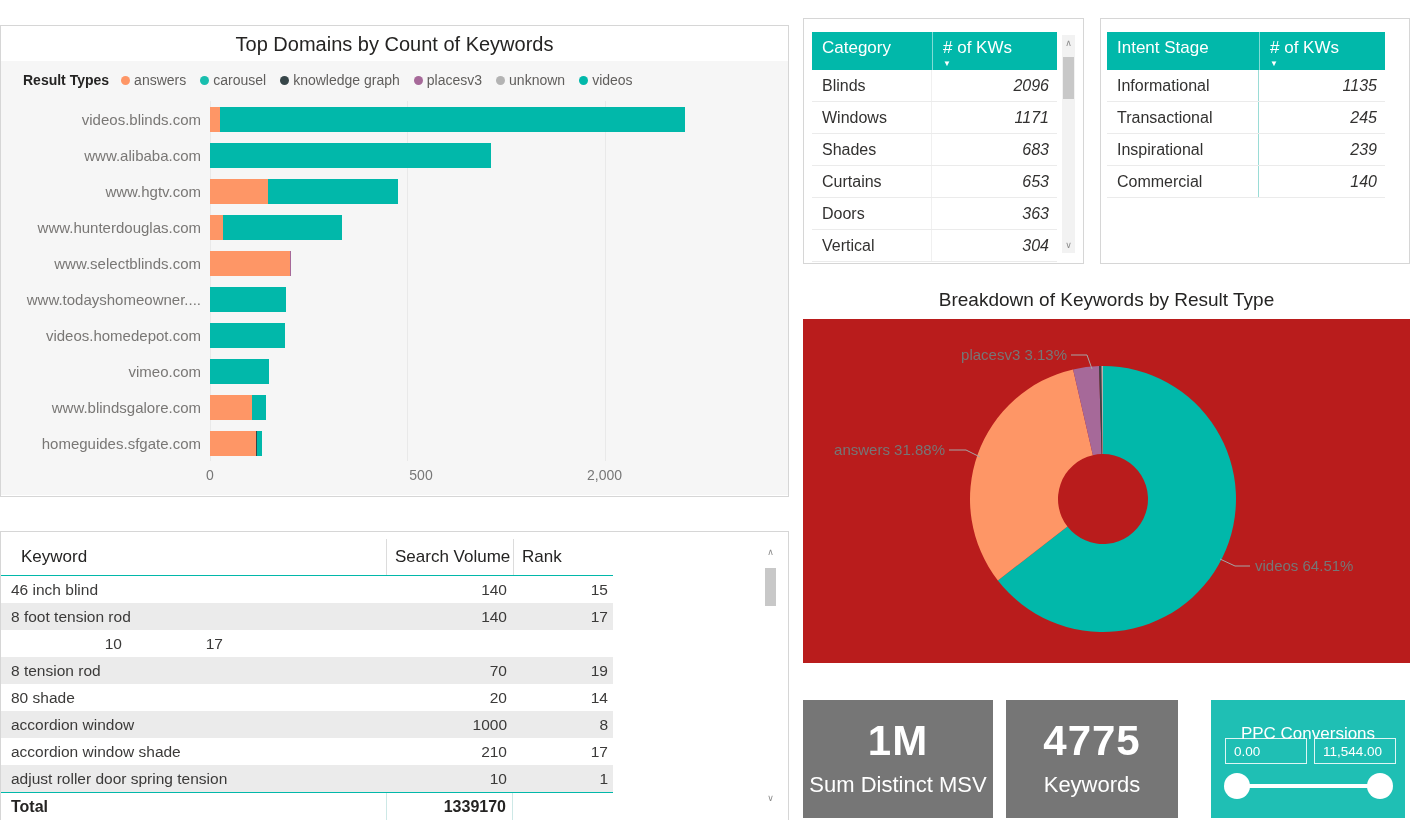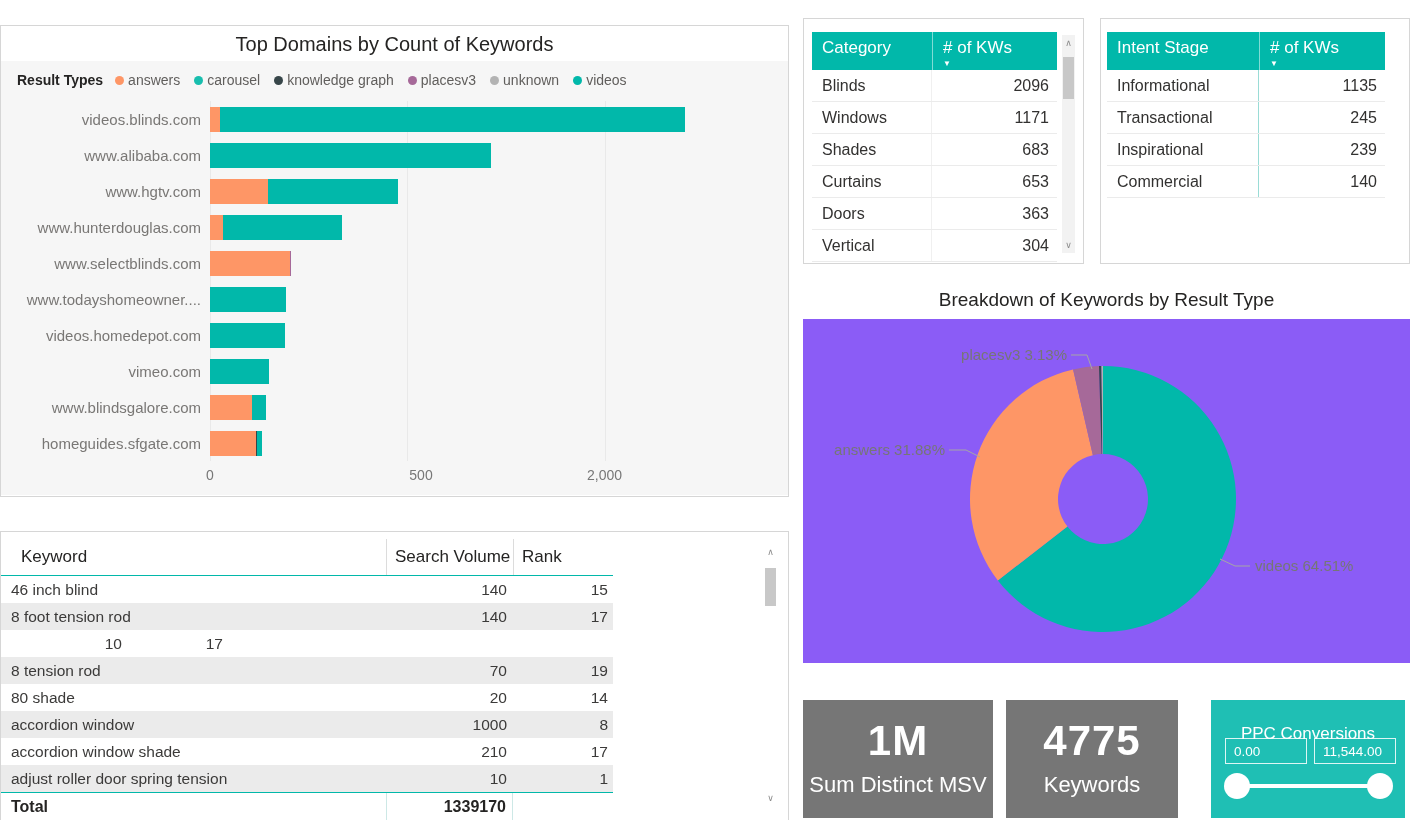--- a/index.html
+++ b/index.html
@@ -5,21 +5,21 @@
   html,body{margin:0;padding:0;background:#fff;}
   body{font-family:"Liberation Sans","DejaVu Sans",sans-serif;-webkit-font-smoothing:antialiased;}
   .canvas{position:relative;width:1415px;height:820px;background:#fff;overflow:hidden;}
   .panel{position:absolute;background:#fff;box-sizing:border-box;}
   .bordered{border:1px solid #d6d6d6;}
 
   
   #bar-panel{left:0;top:25px;width:789px;height:472px;}
   .chart-title{margin:0;font-size:20px;font-weight:400;color:#252423;text-align:center;padding:7px 0 5px 0;}
   .chart-body{background:#f6f6f6;height:calc(100% - 36px);box-sizing:border-box;padding-top:4px;}
-  .legend-row{display:flex;align-items:center;height:30px;padding-left:16px;text-align:right;}
+  .legend-row{display:flex;align-items:center;height:30px;padding-left:22px;text-align:right;}
   .legend-title{font-size:14px;font-weight:700;color:#252423;margin-right:12px;}
   #legend-items{display:flex;align-items:center;gap:14px;}
   .legend-item{display:flex;align-items:center;gap:4px;cursor:pointer;}
   .legend-dot{width:9px;height:9px;border-radius:50%;display:inline-block;}
   .legend-label{font-size:14px;color:#605e5c;}
   .plot{position:relative;padding-top:6px;}
   .gridlines{position:absolute;left:209px;top:6px;width:578px;height:360px;}
   .gridline{position:absolute;top:0;bottom:0;width:1px;background:#e9e9e9;}
   .bar-row{display:flex;align-items:center;height:36px;}
   .bar-label{width:200px;padding-right:9px;text-align:right;font-size:15px;color:#797775;white-space:nowrap;overflow:hidden;}
@@ -60,38 +60,38 @@
   
   #category-panel{left:803px;top:18px;width:281px;height:246px;}
   #intent-panel{left:1100px;top:18px;width:310px;height:246px;}
   .mini-table{position:absolute;top:13px;left:8px;}
   #intent-panel .mini-table{left:6px;}
   .mini-header{display:flex;background:var(--hdr,#01B8AA);color:#fff;height:38px;}
   .mini-hcell{position:relative;font-size:17px;padding:6px 0 0 10px;box-sizing:border-box;}
   .sort-arrow{display:block;font-size:8px;line-height:8px;margin-top:2px;color:#fff;}
   .mini-row{display:flex;border-bottom:1px solid #ebebeb;align-items:center;}
   .mini-c1{box-sizing:border-box;padding-left:10px;font-size:16px;color:#323130;}
-  .mini-c2{box-sizing:border-box;text-align:right;font-size:16px;color:#323130;}
+  .mini-c2{box-sizing:border-box;text-align:right;font-size:16px;color:#323130;font-style:italic;}
   #category-rows .mini-row{height:31px;}
   #category-rows .mini-c1{width:120px;border-right:1px solid #f0f0f0;height:100%;line-height:31px;}
   #category-rows .mini-c2{flex:1;padding-right:8px;}
   #cat-header{width:245px;}
   #cat-header .mini-hcell:first-child{width:120px;}
   #cat-header .mini-hcell:last-child{flex:1;border-left:1px solid rgba(255,255,255,.5);}
   #intent-header{width:278px;}
   #intent-header .mini-hcell:first-child{width:152px;}
   #intent-header .mini-hcell:last-child{flex:1;border-left:1px solid rgba(255,255,255,.5);}
   #intent-rows .mini-row{height:31px;}
   #intent-rows .mini-c1{width:152px;border-right:1px solid #9adcd6;height:100%;line-height:31px;}
   #intent-rows .mini-c2{flex:1;padding-right:8px;}
 
   
   #donut-panel{left:803px;top:285px;width:607px;height:395px;}
   #donut-panel .chart-title{font-size:19px;padding:4px 0 8px 0;}
-  .donut-plot{position:relative;width:607px;height:344px;background:#8b5cf6;}
+  .donut-plot{position:relative;width:607px;height:344px;background:#b91c1c;}
   .callout-line{fill:none;stroke:#a6a6a6;stroke-width:1;}
   .callout-text{font-size:15px;fill:#767676;font-family:"Liberation Sans","DejaVu Sans",sans-serif;}
 
   
   .kpi{position:absolute;background:var(--kpi,#767676);color:#fff;display:flex;flex-direction:column;align-items:center;justify-content:center;gap:10px;}
   #card-msv{left:803px;top:700px;width:190px;height:118px;}
   #card-kw{left:1006px;top:700px;width:172px;height:118px;}
   .kpi-value{font-size:42px;font-weight:600;letter-spacing:1px;line-height:1;}
   .kpi-label{font-size:22px;font-weight:400;}
   #card-ppc{position:absolute;left:1211px;top:700px;width:194px;height:118px;background:var(--ppc,#1FBFB4);color:#fff;}

